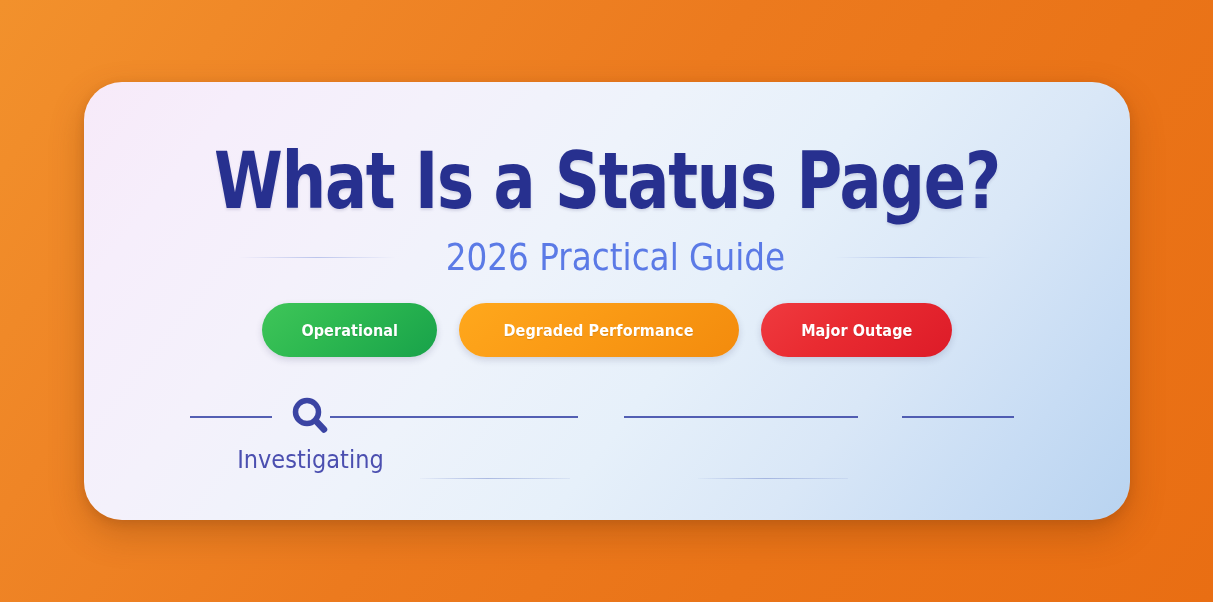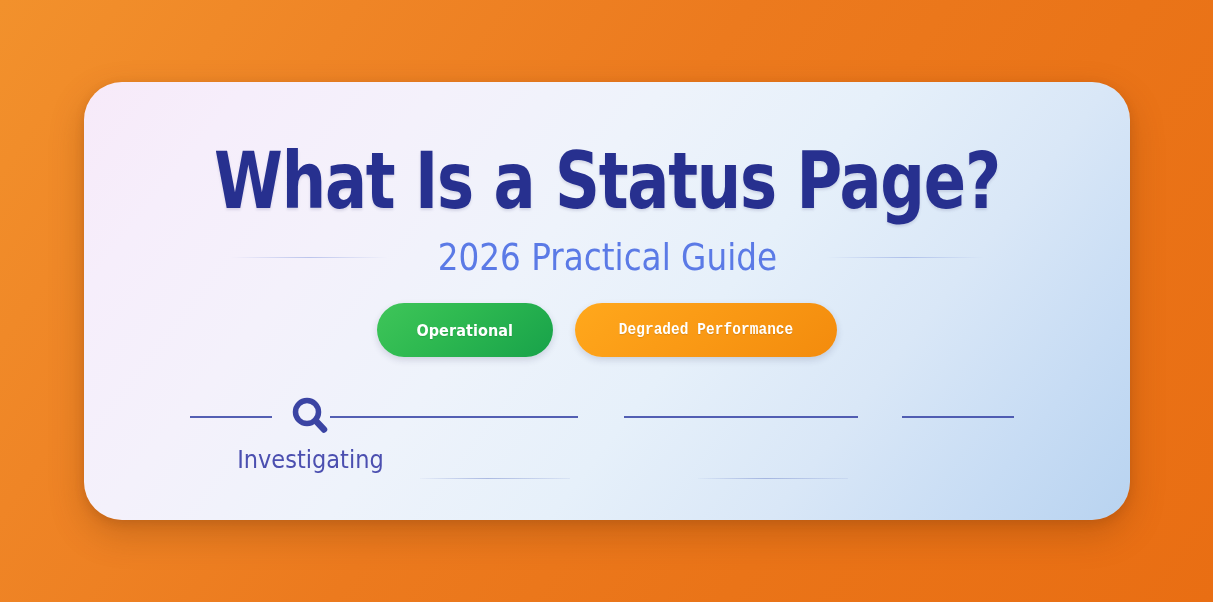--- a/index.html
+++ b/index.html
@@ -71,20 +71,21 @@
   
   .subtitle-row {
     position: absolute;
     left: 0;
     top: 152px;
     width: 100%;
     display: flex;
     align-items: center;
     justify-content: center;
     gap: 22px;
+    padding-left: 8px;
   }
   .sub-rule {
     width: 158px;
     height: 1px;
     background: linear-gradient(to right,
                 rgba(110,135,215,0) 0%,
                 rgba(110,135,215,0.42) 50%,
                 rgba(110,135,215,0) 100%);
   }
   .subtitle {
@@ -125,21 +126,21 @@
     box-shadow: 0 3px 7px rgba(40, 40, 80, 0.16);
     cursor: pointer;
   }
   .badge span {
     display: inline-block;
     transform: scaleX(0.90);
     transform-origin: 50% 50%;
     text-shadow: 0 1px 1px rgba(0,0,0,0.12);
   }
   .badge.green  { background: linear-gradient(140deg, #3fc559 0%, #2fba51 38%, #18a24a 100%); }
-  .badge.orange { background: linear-gradient(140deg, #ffa81c 0%, #fb9c16 40%, #f38b0d 100%); font-family: Liberation Mono, monospace; }
+  .badge.orange { background: linear-gradient(140deg, #ffa81c 0%, #fb9c16 40%, #f38b0d 100%); }
   .badge.red    { background: linear-gradient(140deg, #ef3a3f 0%, #e92b31 42%, #dd1b28 100%); }
 
   
   .timeline {
     position: absolute;
     left: 106px;
     top: 318px;
     width: 824px;
     height: 100px;
   }
@@ -242,20 +243,23 @@
       <div class="subtitle">2026 Practical Guide</div>
       <div class="sub-rule"></div>
     </div>
 
     <div class="badges">
       <div class="badge green">
         <span>Operational</span>
       </div>
       <div class="badge orange">
         <span>Degraded Performance</span>
+      </div>
+      <div class="badge red">
+        <span>Major Outage</span>
       </div>
     </div>
 
     <div class="timeline">
 
       <div class="tl-line seg-a"></div>
       <div class="tl-line seg-b"></div>
       <div class="tl-line seg-c"></div>
       <div class="tl-line seg-d"></div>
 

